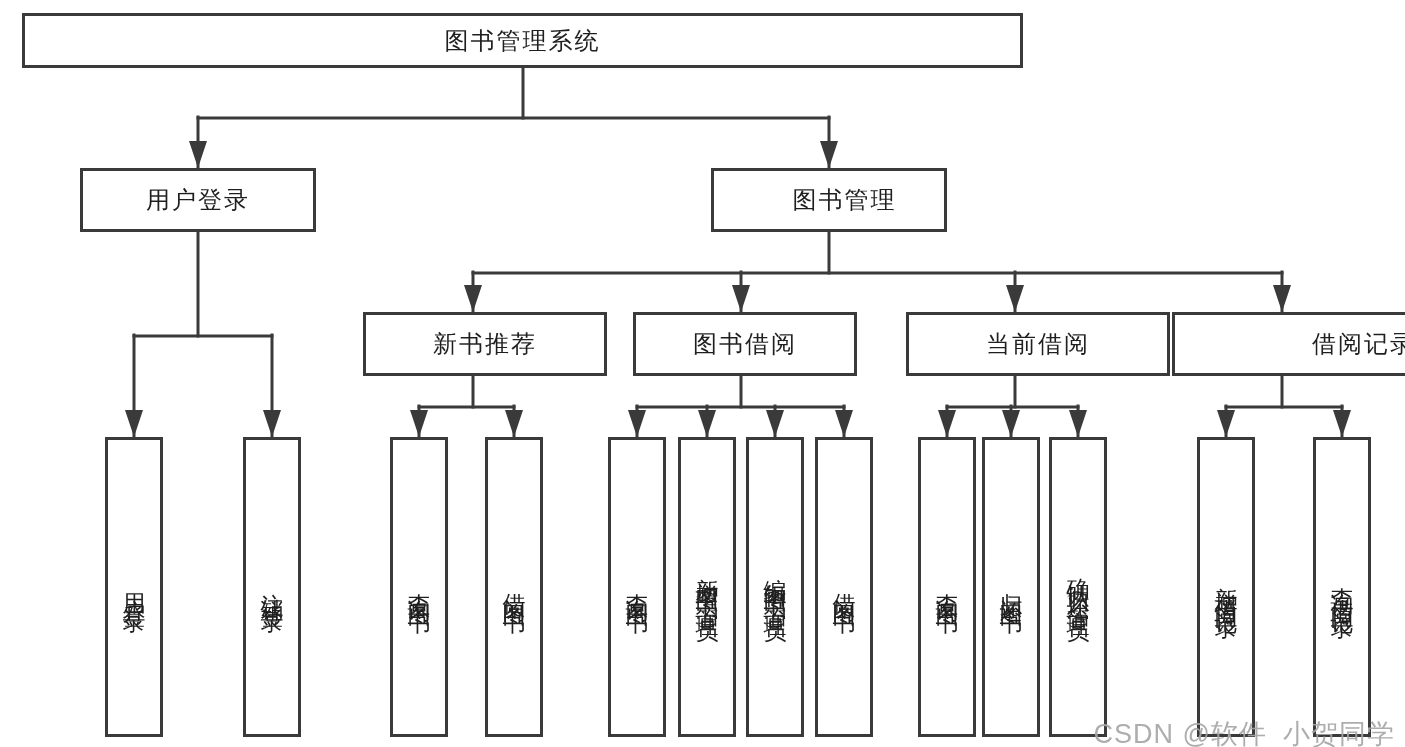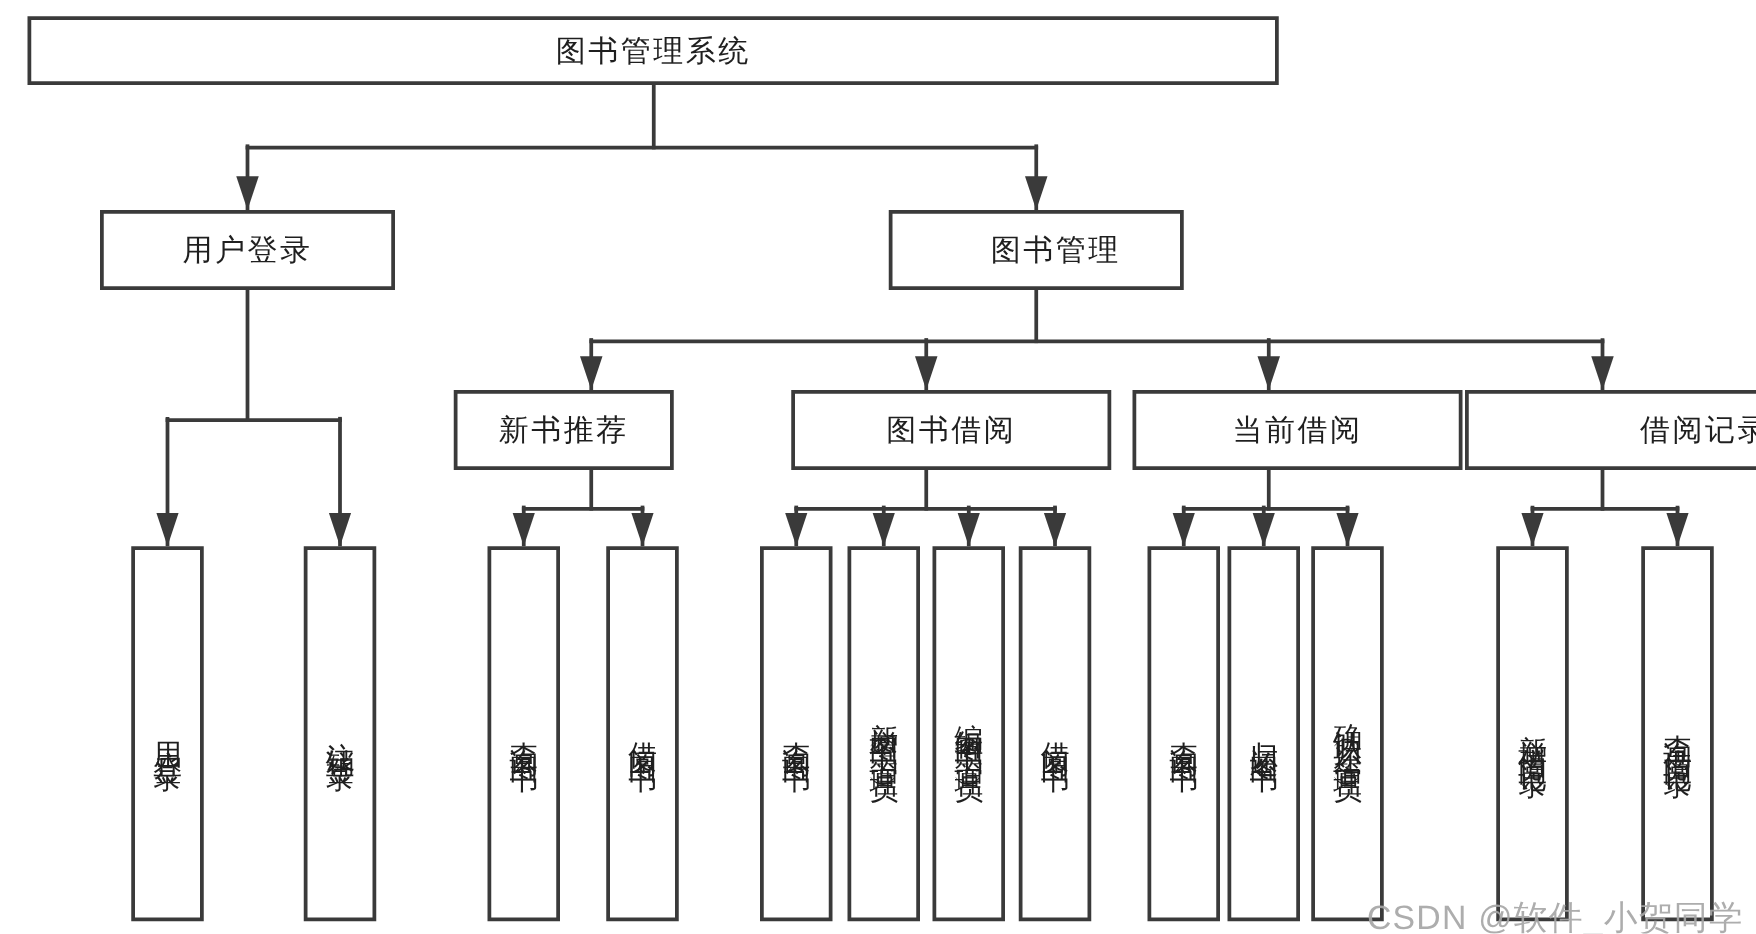--- a/index.html
+++ b/index.html
@@ -121,24 +121,24 @@
     <span>图书管理系统</span>
   </div>
 
   <div class="node h" style="left:80px; top:168px; width:236px; height:64px;">
     <span>用户登录</span>
   </div>
   <div class="node h" style="left:711px; top:168px; width:236px; height:64px;padding-left:31px;">
     <span>图书管理</span>
   </div>
 
-  <div class="node h" style="left:363px; top:312px; width:176px; height:64px;">
+  <div class="node h" style="left:363px; top:312px; width:244px; height:64px;">
     <span>新书推荐</span>
   </div>
-  <div class="node h" style="left:633px; top:312px; width:256px; height:64px;">
+  <div class="node h" style="left:633px; top:312px; width:224px; height:64px;">
     <span>图书借阅</span>
   </div>
   <div class="node h" style="left:906px; top:312px; width:264px; height:64px;">
     <span>当前借阅</span>
   </div>
   <div class="node h" style="left:1172px; top:312px; width:247px; height:64px;justify-content:flex-end;">
     <span>借阅记录</span>
   </div>
 
   <div class="node leaf" style="left:105px;">

